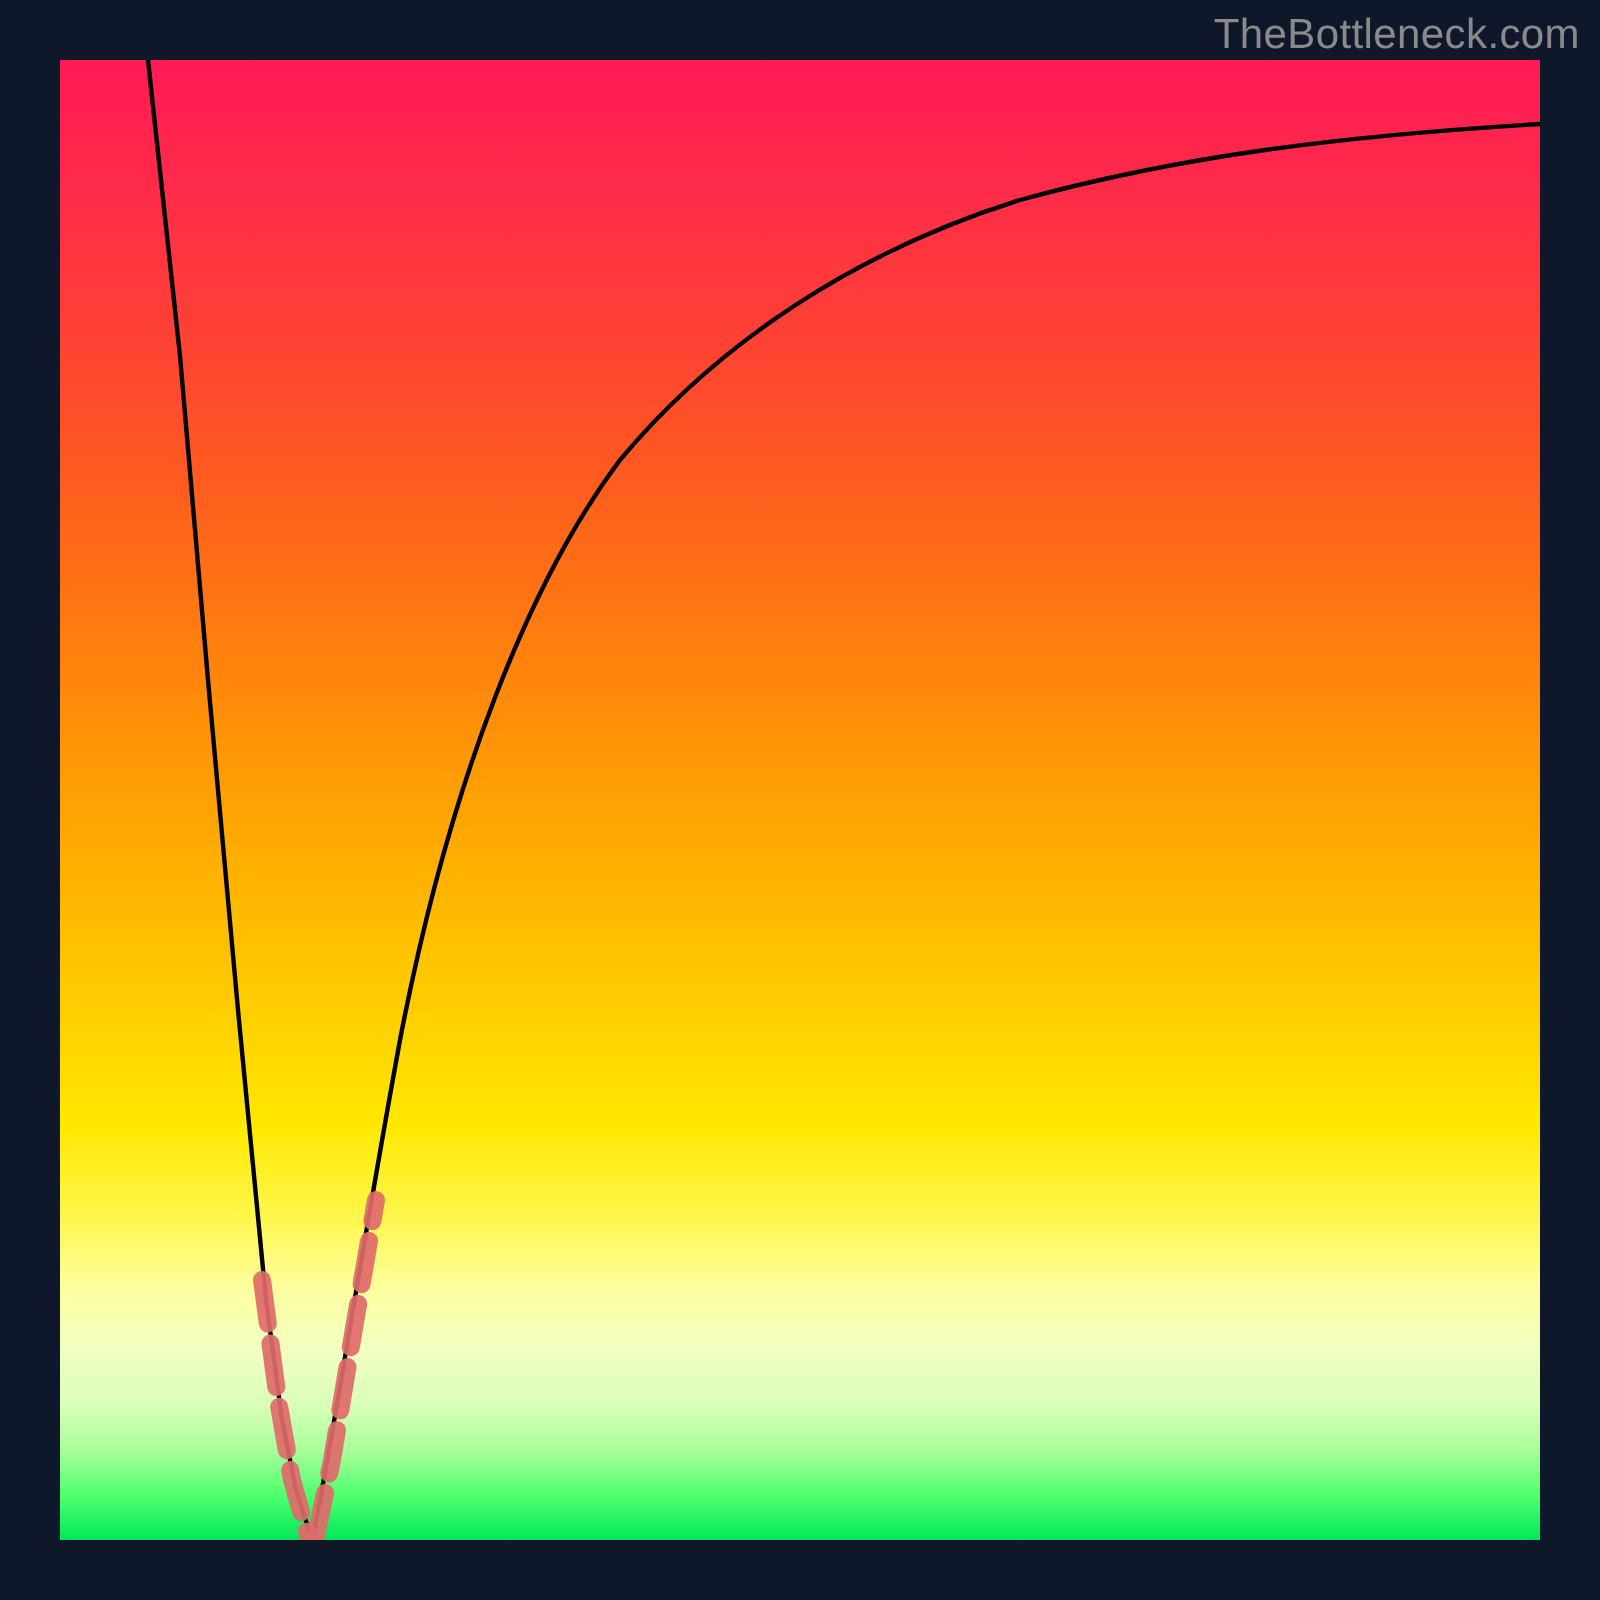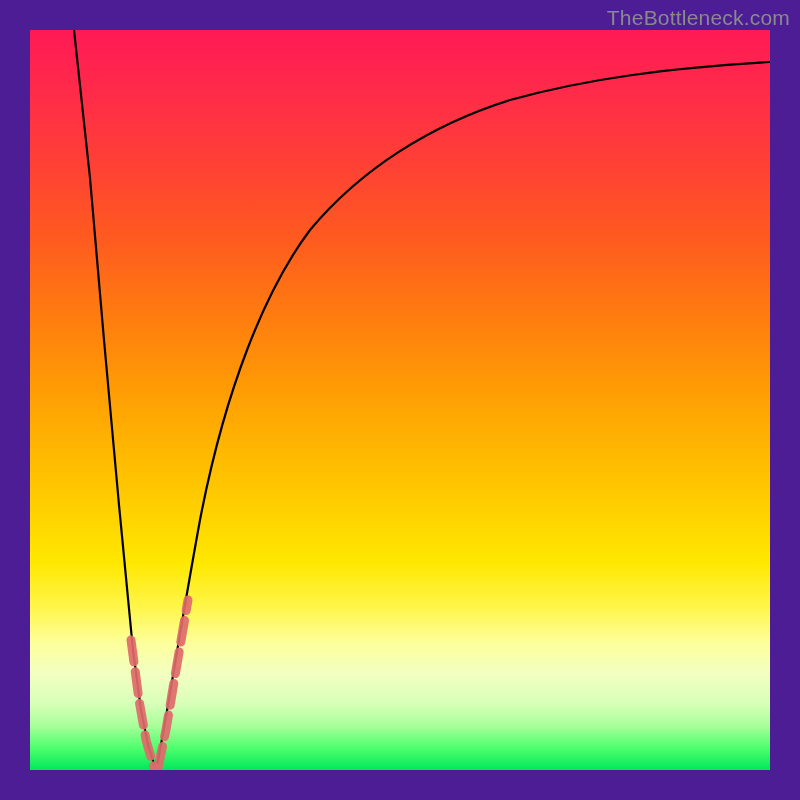--- a/index.html
+++ b/index.html
@@ -8,21 +8,21 @@
     width: 800px;
     height: 800px;
     overflow: hidden;
     background: #000;
     font-family: Arial, Helvetica, sans-serif;
   }
   .frame {
     position: relative;
     width: 800px;
     height: 800px;
-    background: #4c1d95;
+    background: #0f172a;
   }
   .plot {
     position: absolute;
     left: 30px;
     top: 30px;
     width: 740px;
     height: 740px;
     background: linear-gradient(to bottom,
       #ff1a55 0%,
       #ff2a4a 8%,

